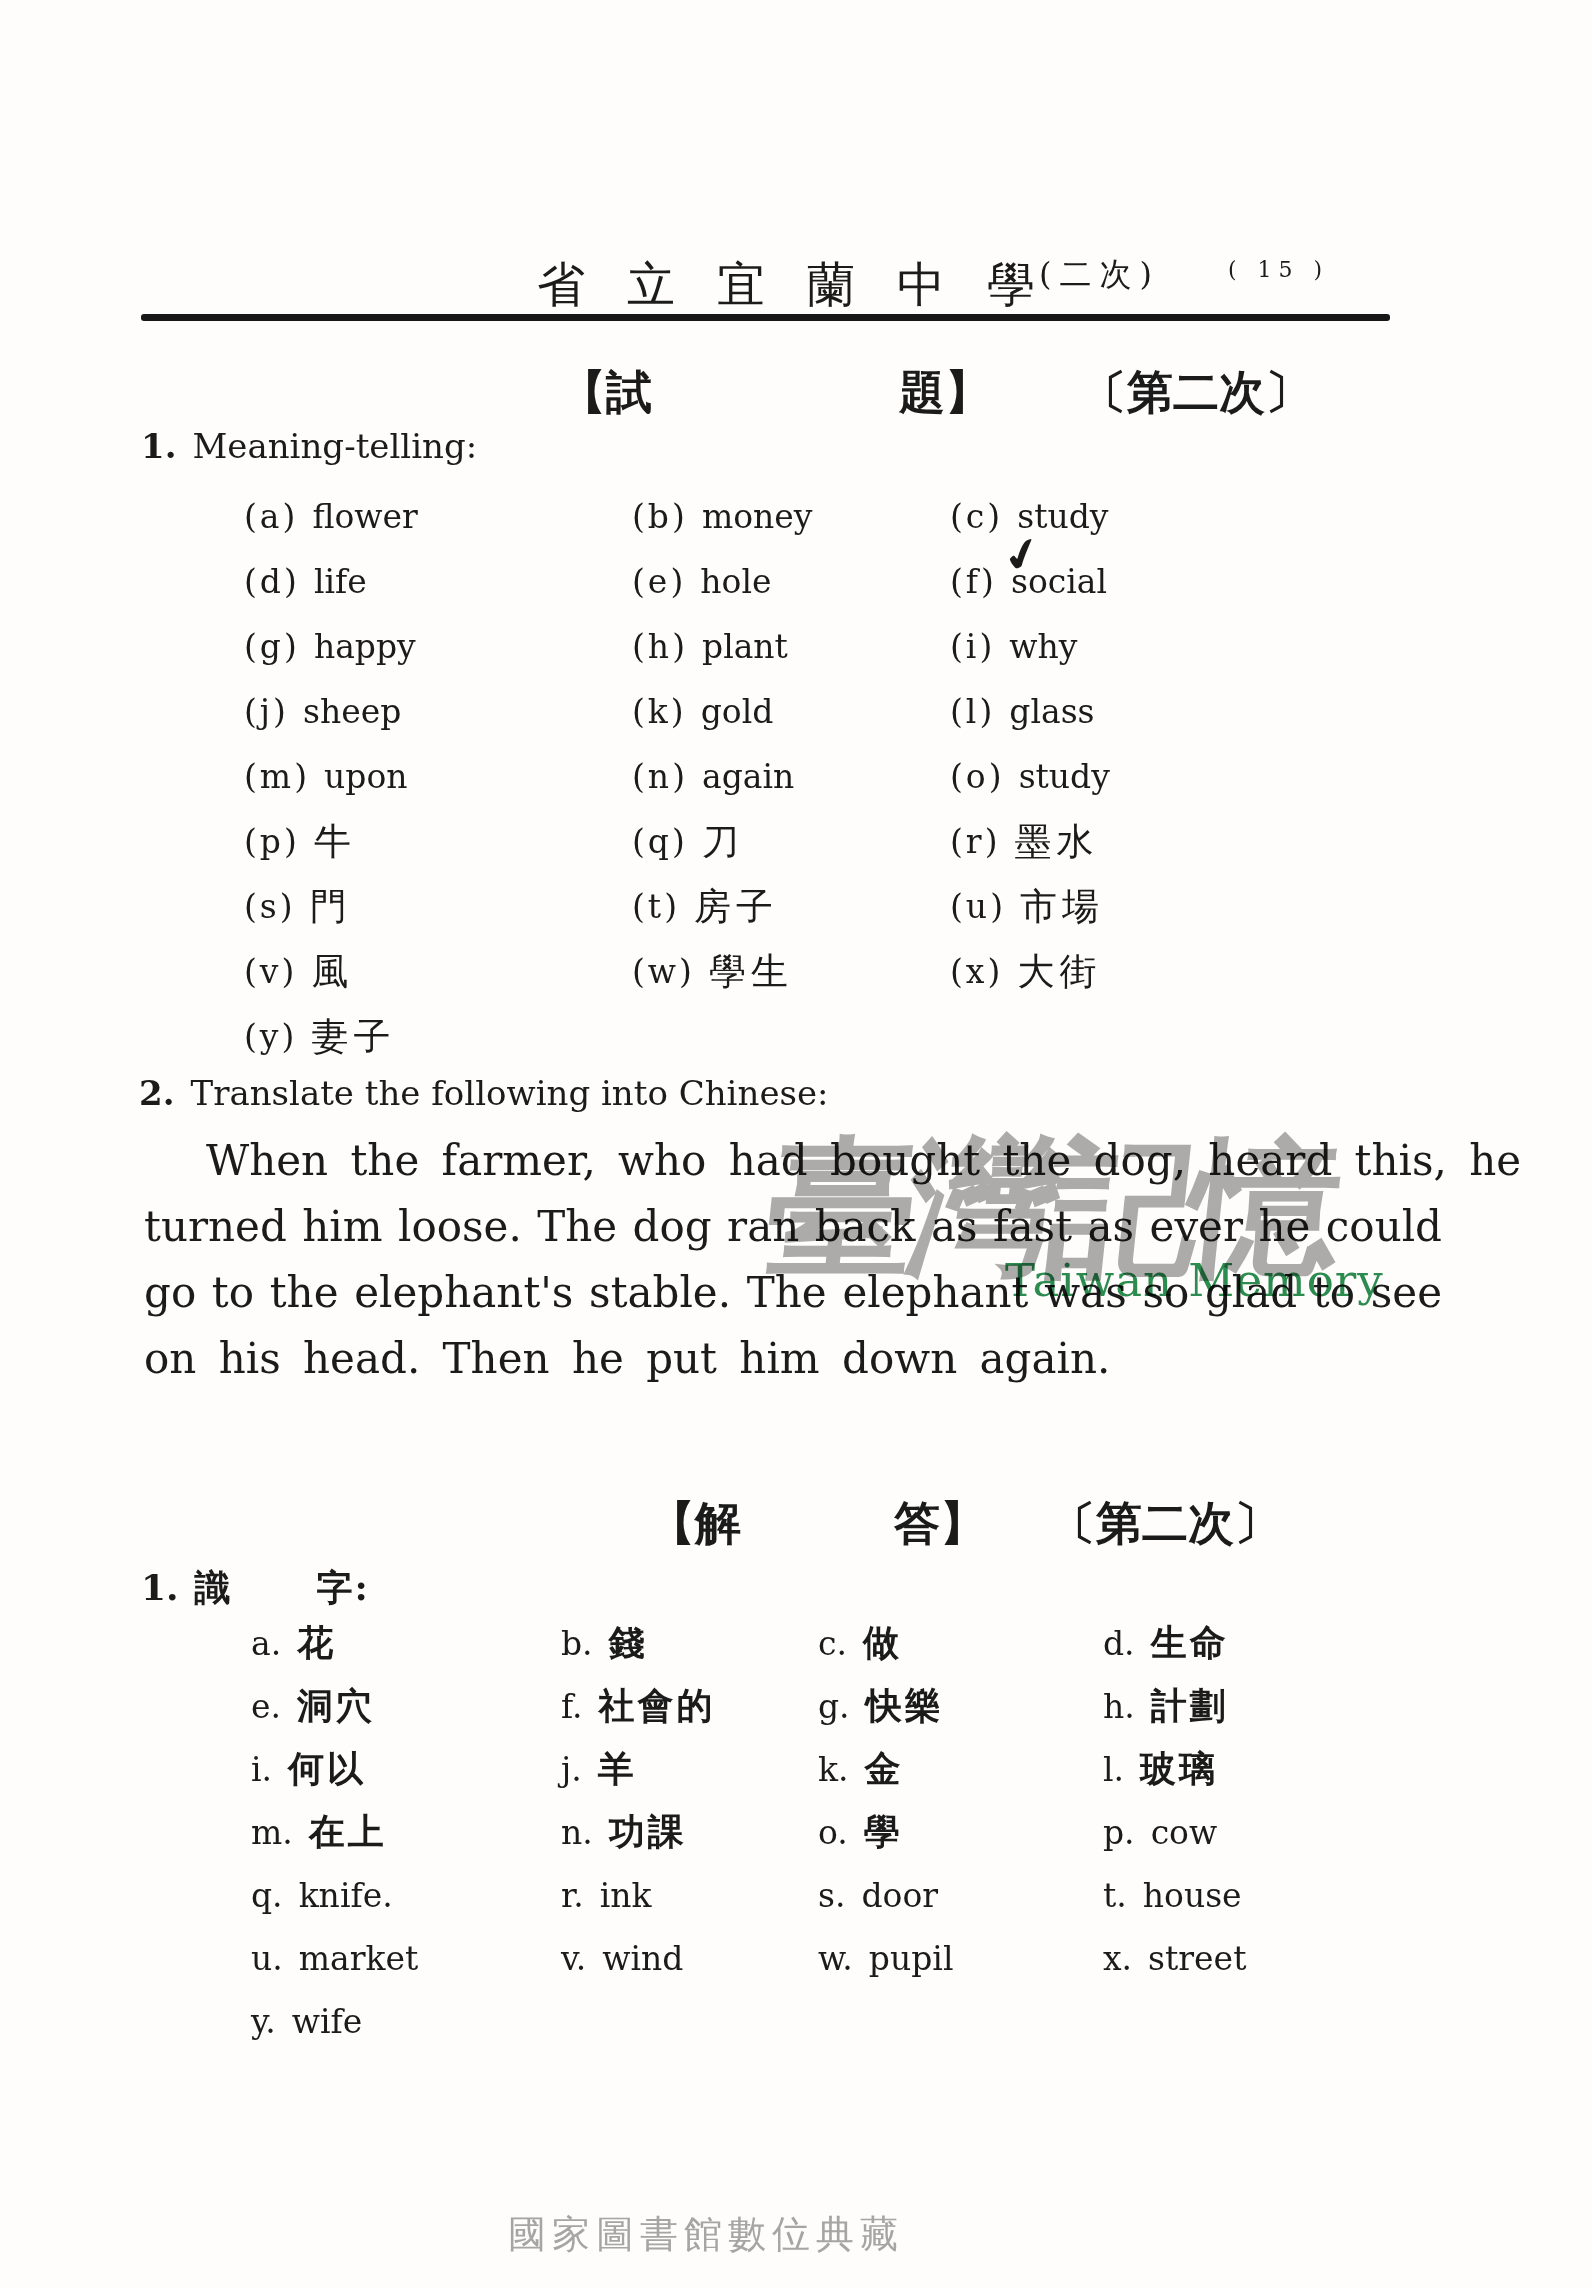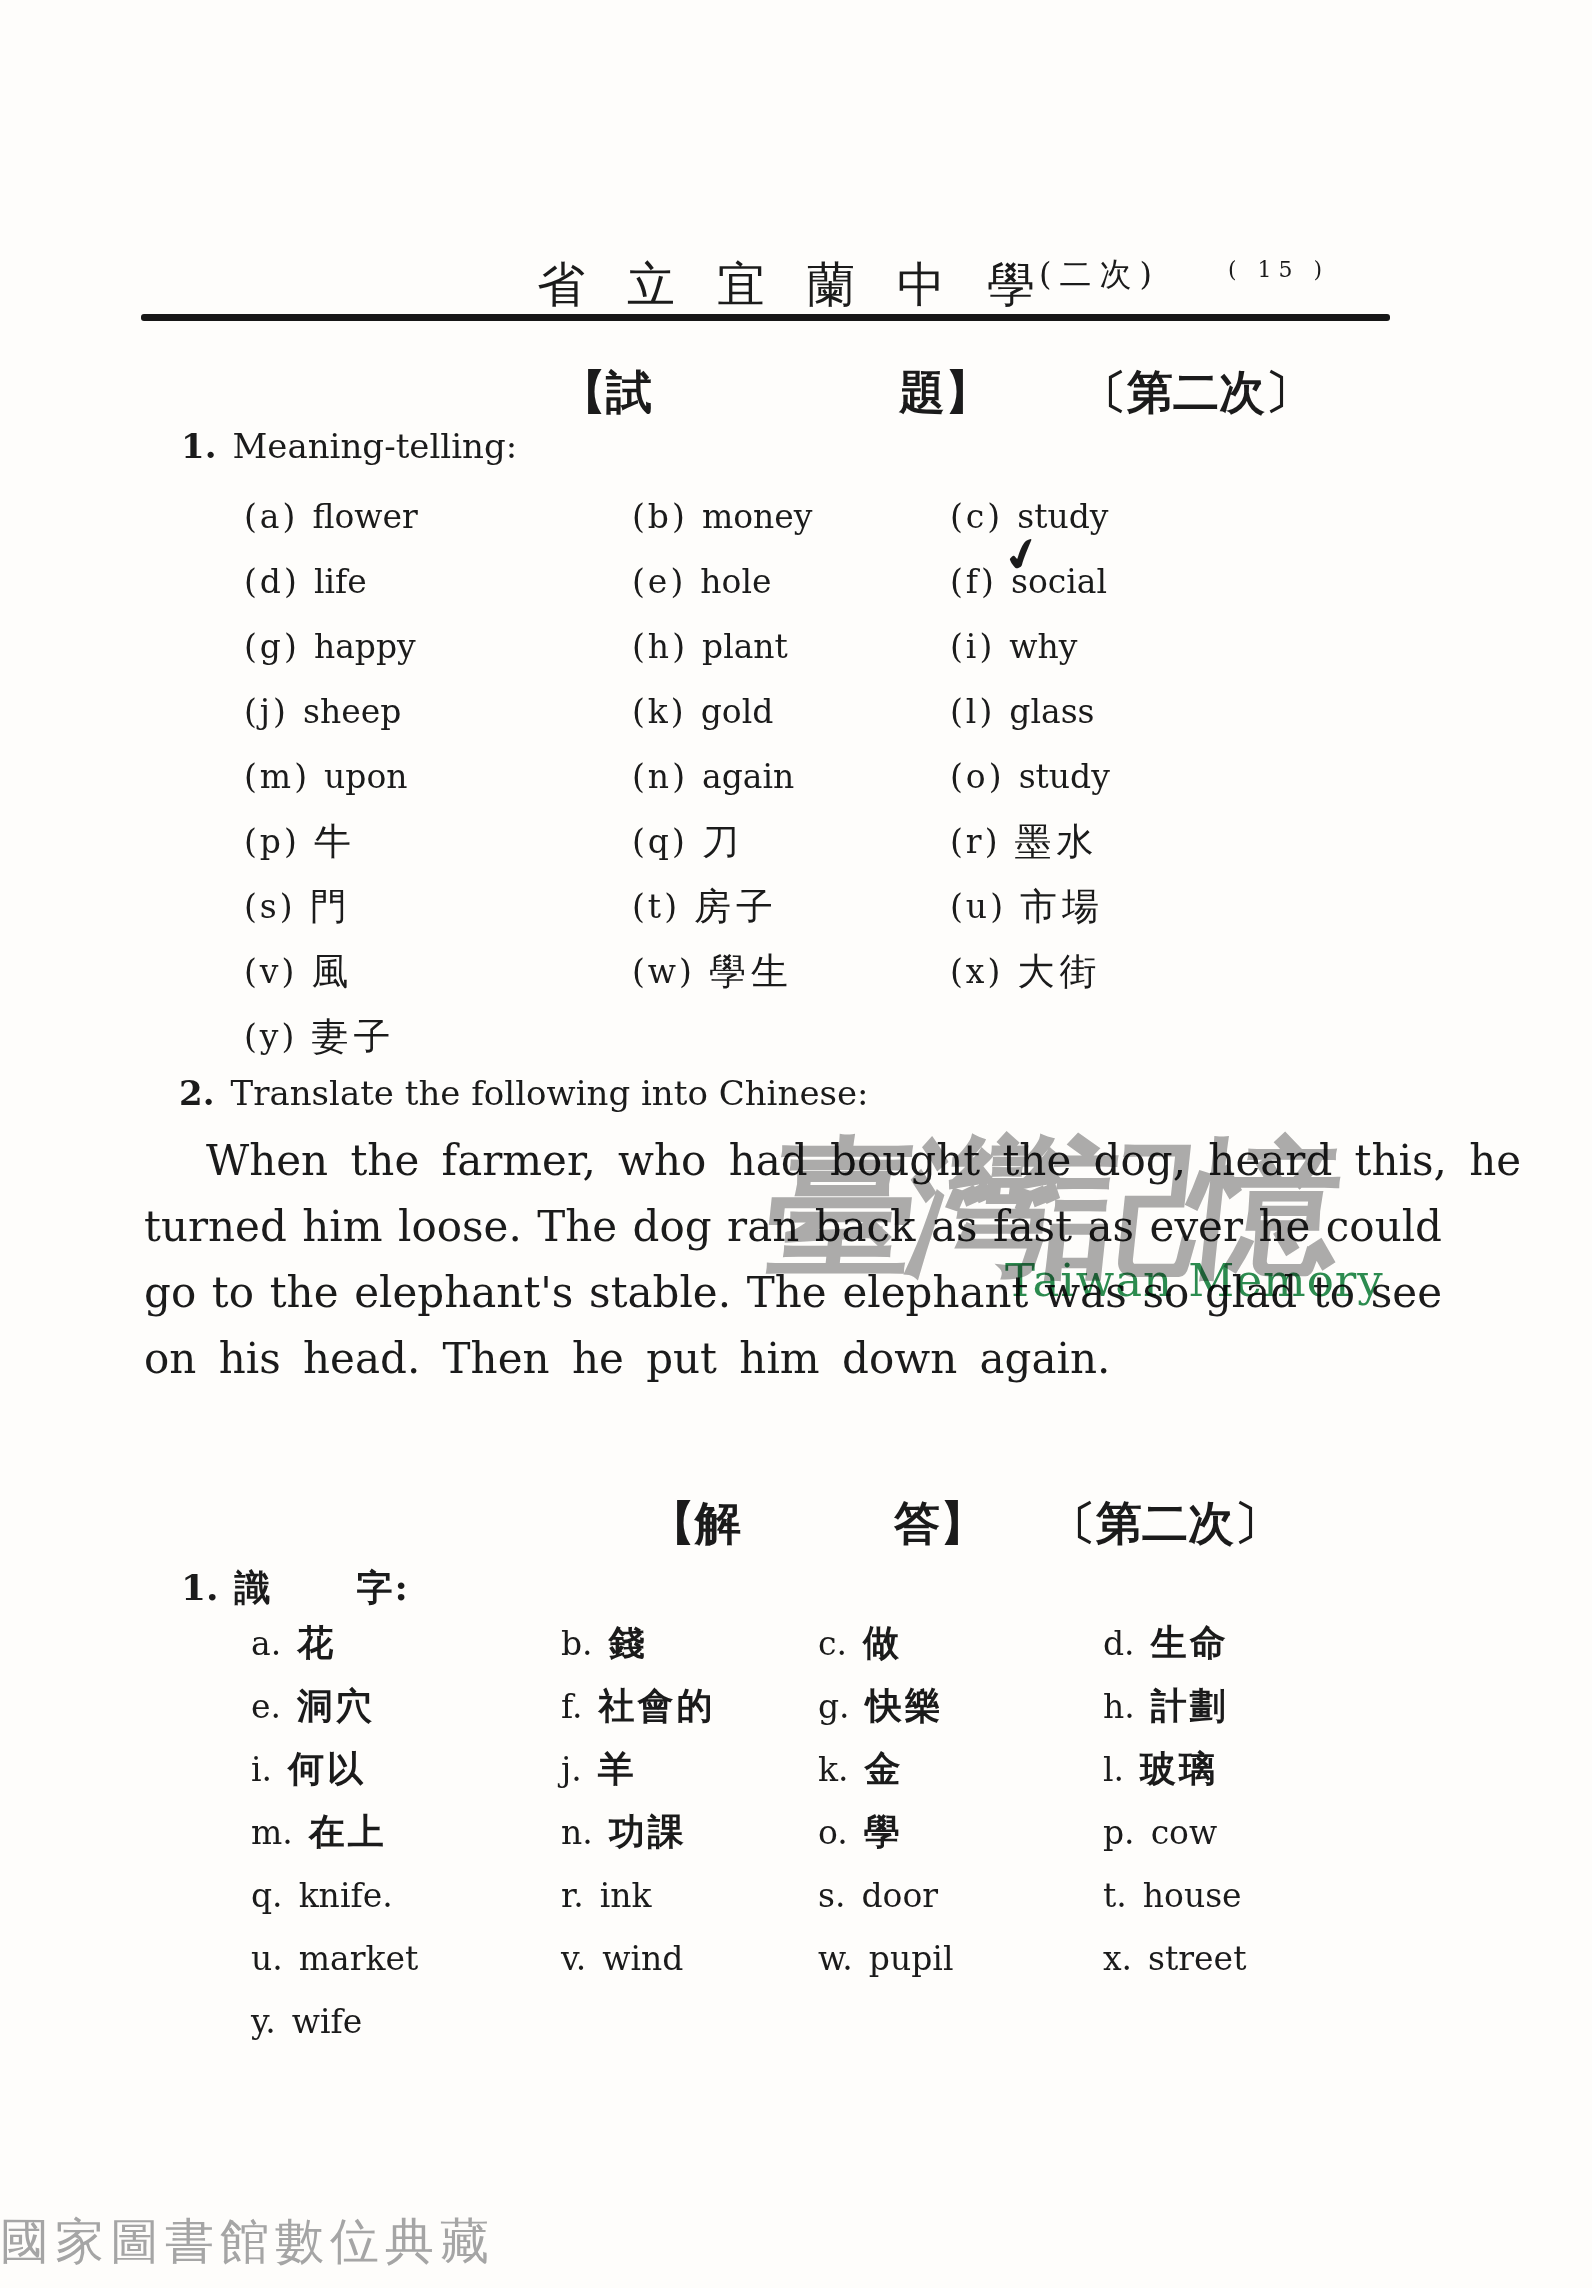--- a/index.html
+++ b/index.html
@@ -17,21 +17,21 @@
   
   .sec-heading{position:absolute;display:flex;font-weight:bold;font-size:46px;white-space:nowrap;}
   #exam-heading{left:560px;top:362px;}
   #exam-heading .h-right{margin-left:247px;}
   #exam-heading .h-tag{margin-left:90px;}
   #answer-heading{left:649px;top:1493px;}
   #answer-heading .h-right{margin-left:153px;}
   #answer-heading .h-tag{margin-left:64px;}
 
   
-  .q-label{position:absolute;font-size:34px;white-space:nowrap;margin-left:40px;}
+  .q-label{position:absolute;font-size:34px;white-space:nowrap;}
   .q-num{font-weight:bold;margin-right:16px;}
   #q1-label{left:141px;top:426px;}
   #q2-label{left:139px;top:1073px;}
   #a1-label{left:141px;top:1564px;font-size:36px;}
   #a1-label .cjk1{font-weight:600;letter-spacing:2px;}
   #a1-label .cjk2{font-weight:600;margin-left:84px;letter-spacing:2px;}
 
   
   .qgrid{position:absolute;left:244px;top:484px;display:grid;
          grid-template-columns:388px 318px 428px;grid-auto-rows:65px;}
@@ -58,22 +58,22 @@
 
   
   .agrid{position:absolute;left:251px;top:1612px;display:grid;
          grid-template-columns:310px 257px 285px 348px;grid-auto-rows:63px;}
   .acell{position:relative;display:flex;align-items:center;font-size:33px;}
   .acell .tag{margin-right:16px;white-space:nowrap;}
   .acell .word{white-space:nowrap;}
   .acell .word.cjk{font-size:36px;font-weight:600;letter-spacing:3px;}
 
   
-  .footer{position:absolute;left:0;top:2209px;width:1412px;text-align:left;
-    font-size:49px;color:#a5a5a5;letter-spacing:6px;}
+  .footer{position:absolute;left:0;top:2209px;width:1412px;text-align:center;
+    font-size:38px;color:#a5a5a5;letter-spacing:6px;}
 </style>
 </head>
 <body>
 
 <div class="page">
 
   <div class="header-school">省立宜蘭中學</div>
   <div class="header-session">(二次)</div>
   <div class="header-page">( 15 )</div>
   <div class="rule"></div>

